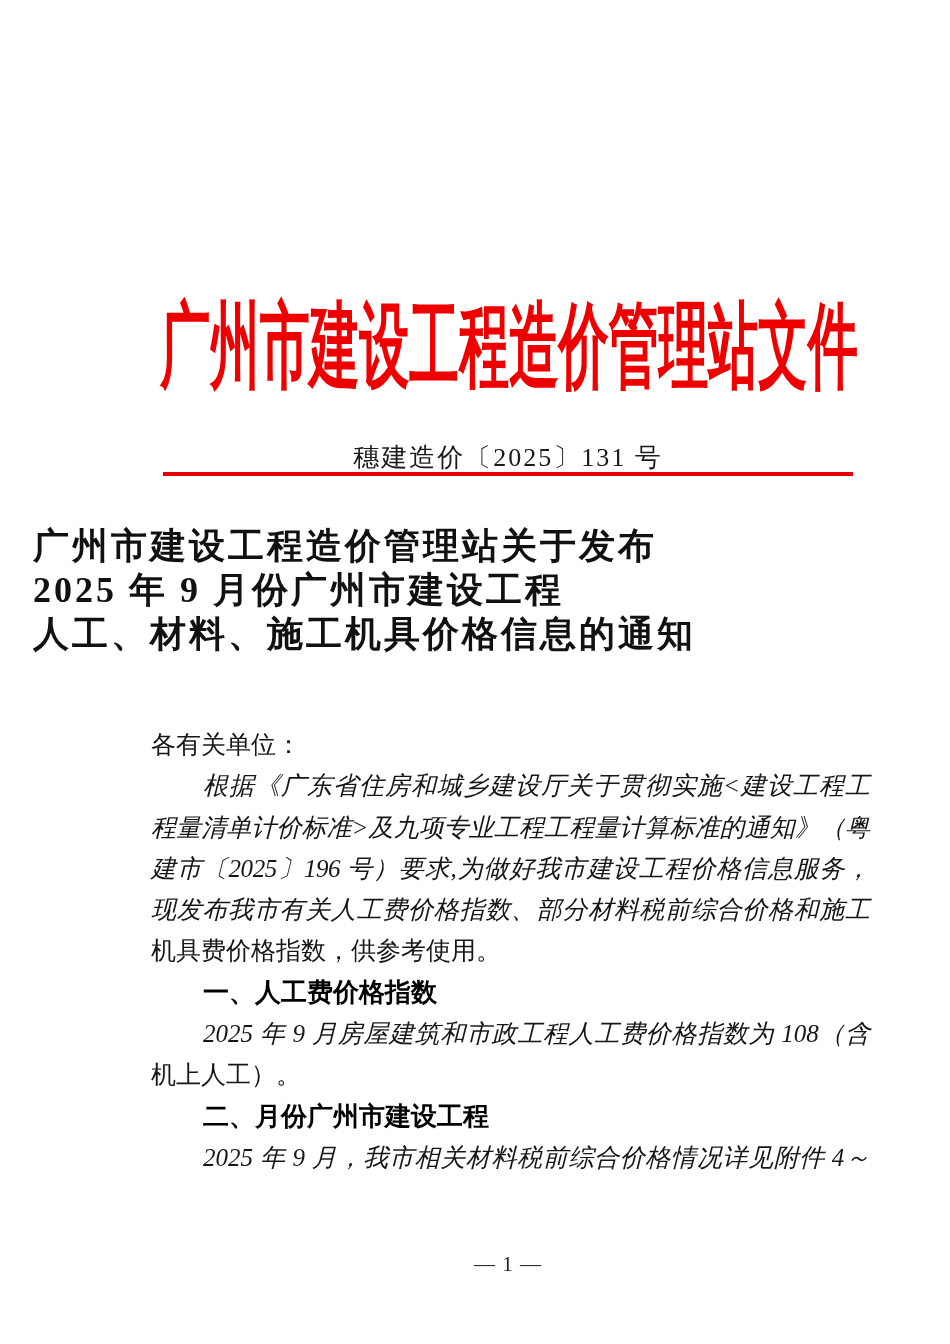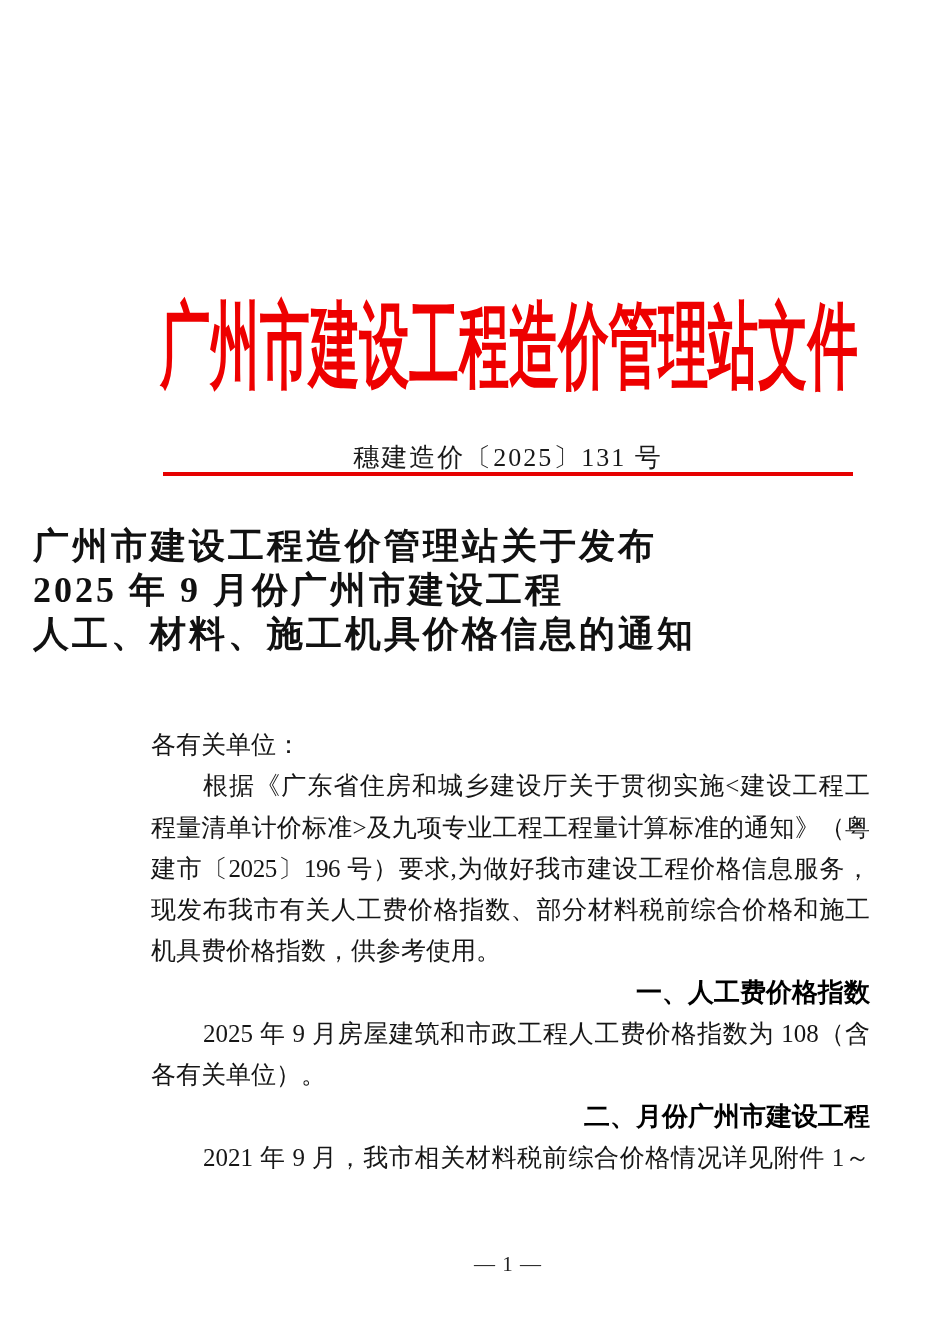--- a/index.html
+++ b/index.html
@@ -79,28 +79,28 @@
   .line {
     height: 41.3px;
     line-height: 41.3px;
     white-space: nowrap;
   }
   .line.ind { padding-left: 52px; }
   .line.j {
     white-space: normal;
     text-align: justify;
     text-align-last: justify;
+    font-style: italic;
   }
   .line.tight { letter-spacing: -0.45px; }
   .line.heading {
     font-family: "Liberation Sans", sans-serif;
     font-weight: 700;
     font-size: 26px;
     color: #000000;
-    text-align: right;
   }
 
   
   .page-number {
     position: absolute;
     top: 1252px;
     left: 0;
     width: 950px;
     text-align: center;
     font-size: 21px;
@@ -127,20 +127,20 @@
 
   <div class="body-text">
     <div class="line">各有关单位：</div>
     <div class="line ind j">根据《广东省住房和城乡建设厅关于贯彻实施&lt;建设工程工</div>
     <div class="line j">程量清单计价标准&gt;及九项专业工程工程量计算标准的通知》（粤</div>
     <div class="line j tight">建市〔2025〕196 号）要求,为做好我市建设工程价格信息服务，</div>
     <div class="line j">现发布我市有关人工费价格指数、部分材料税前综合价格和施工</div>
     <div class="line">机具费价格指数，供参考使用。</div>
     <div class="line ind heading">一、人工费价格指数</div>
     <div class="line ind j">2025 年 9 月房屋建筑和市政工程人工费价格指数为 108（含</div>
-    <div class="line">各有关单位）。</div>
+    <div class="line">机上人工）。</div>
     <div class="line ind heading">二、月份广州市建设工程</div>
-    <div class="line ind j">2021 年 9 月，我市相关材料税前综合价格情况详见附件 1～</div>
+    <div class="line ind j">2025 年 9 月，我市相关材料税前综合价格情况详见附件 4～</div>
   </div>
 
   <div class="page-number">— 1 —</div>
 
 </div>
 
 </body></html>

